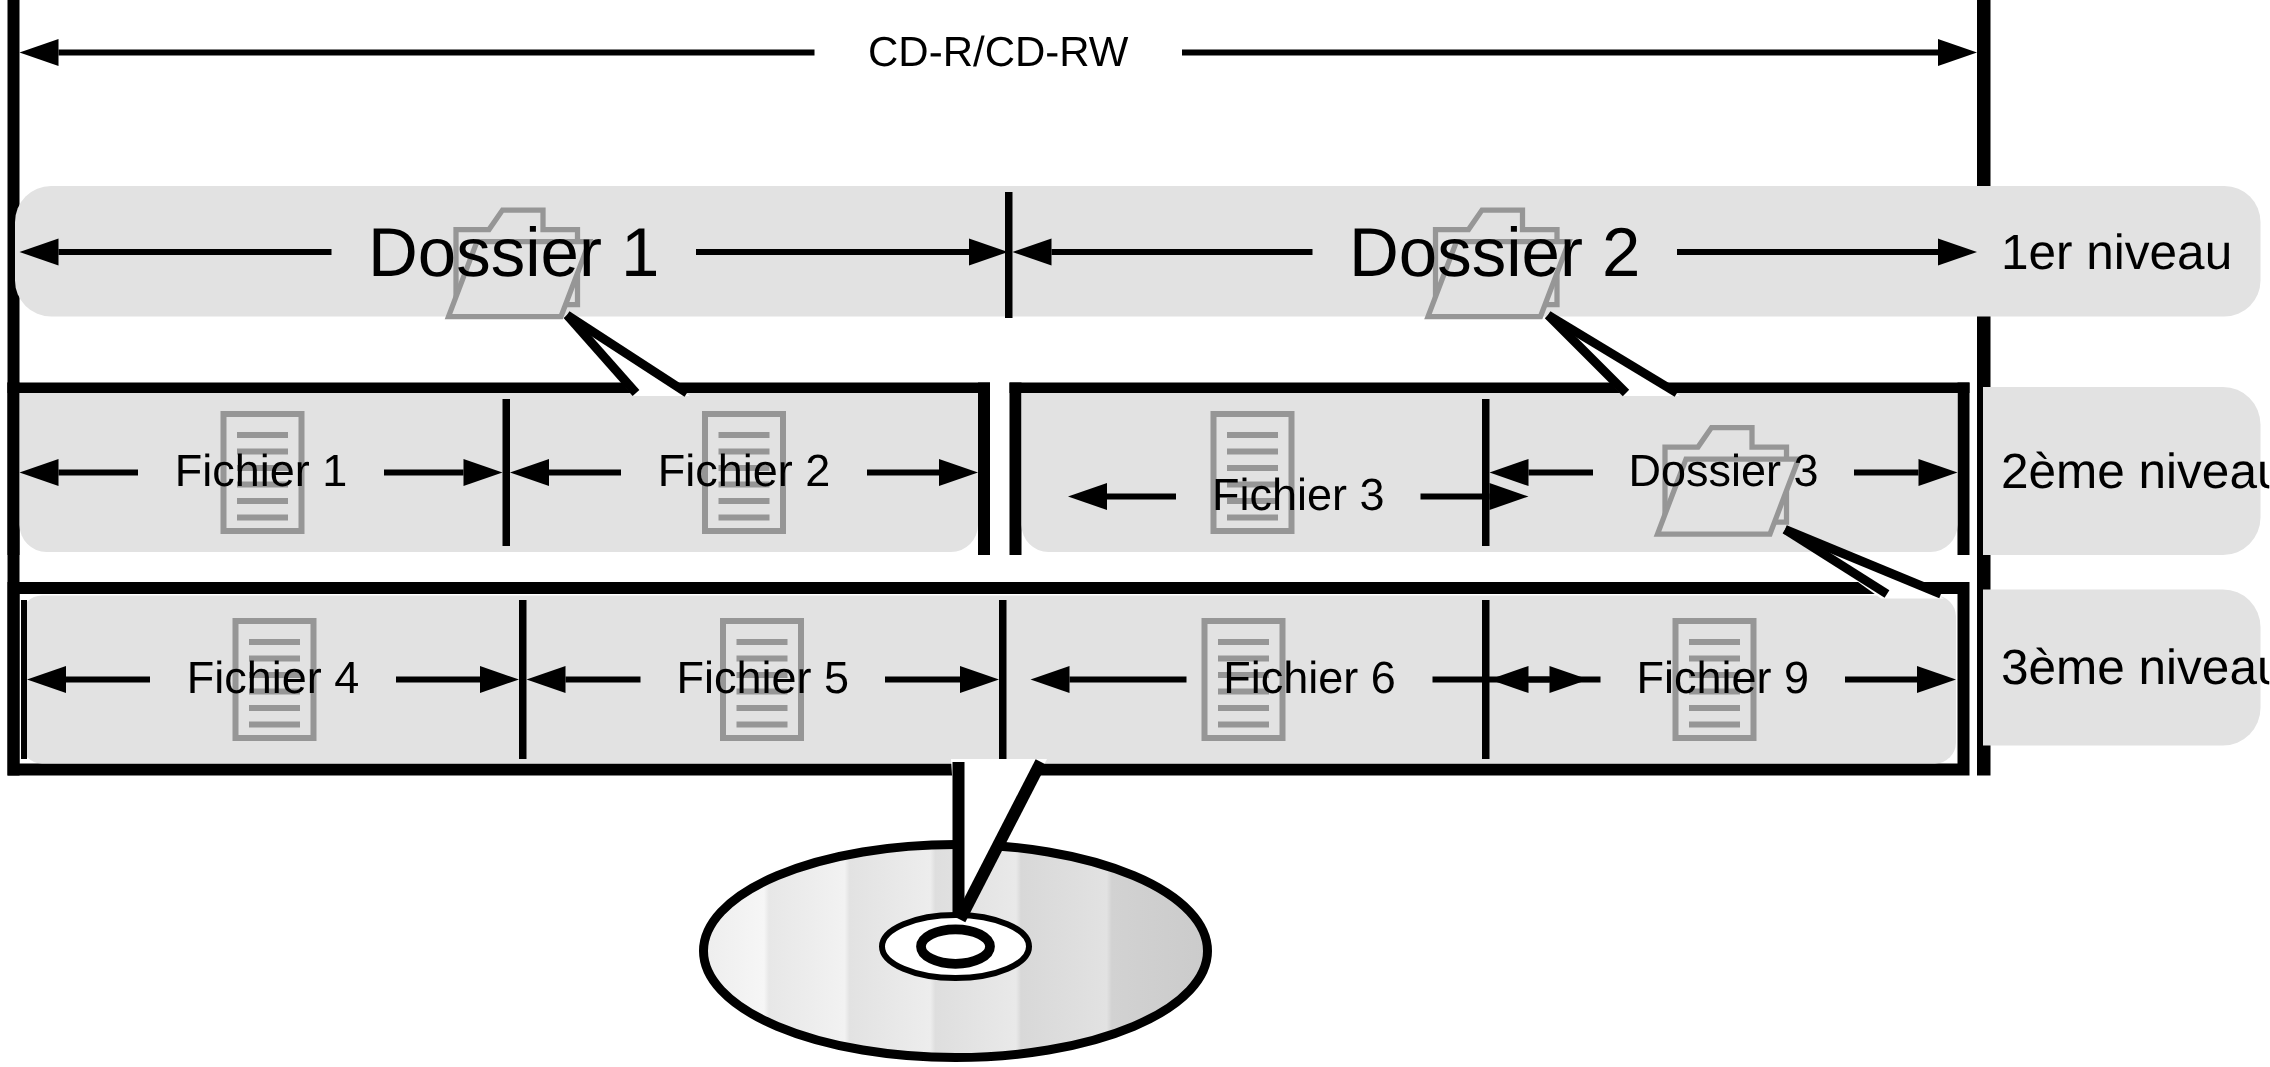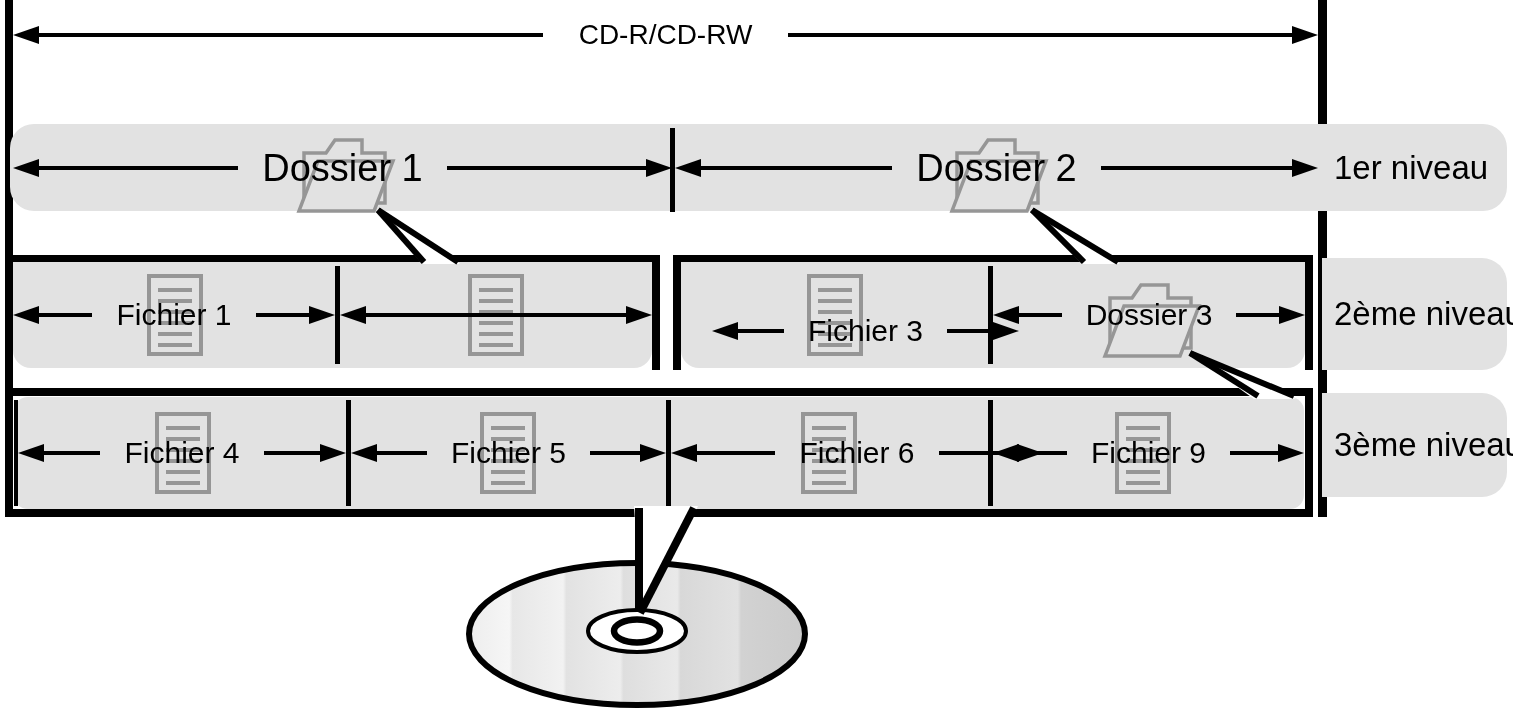--- a/index.html
+++ b/index.html
@@ -9,21 +9,21 @@
   .vbar{position:absolute;top:0;background:#000;}
   .band{position:absolute;background:#e2e2e2;}
   .vdiv{position:absolute;background:#000;width:5px;}
   .cellrow{position:absolute;display:flex;align-items:center;z-index:3;}
   .dim{flex:1;height:4px;background:#000;}
   .ah{width:0;height:0;border-top:9px solid transparent;border-bottom:9px solid transparent;}
   .ah-l{border-right:26px solid #000;}
   .ah-r{border-left:26px solid #000;}
   .lbl{margin:0 24px;white-space:nowrap;font-size:30px;line-height:1;}
   .lbl-big{font-size:28px;margin:0 36px;}
-  .lbl-l1{font-size:38px;}
+  .lbl-l1{font-size:46px;}
   .lvl-label{position:absolute;display:flex;align-items:center;font-size:33px;white-space:nowrap;z-index:3;}
   .icon{position:absolute;z-index:2;}
   .bborder{position:absolute;background:#000;}
   svg{display:block;}
   .overlay{position:absolute;left:0;top:0;z-index:4;}
 </style>
 </head>
 <body>
 
 <div class="canvas">
@@ -114,20 +114,21 @@
   <div class="cellrow" style="left:13px;top:262px;width:322px;height:106px;">
     <div class="ah ah-l"></div>
       <div class="dim"></div>
     <div class="lbl">Fichier 1</div>
     <div class="dim"></div>
       <div class="ah ah-r"></div>
   </div>
   <div class="cellrow" style="left:340px;top:262px;width:312px;height:106px;">
     <div class="ah ah-l"></div>
       <div class="dim"></div>
+    <div class="lbl">Fichier 2</div>
     <div class="dim"></div>
       <div class="ah ah-r"></div>
   </div>
   <div class="cellrow" style="left:712px;top:262px;width:307px;height:137px;">
     <div class="ah ah-l"></div>
       <div class="dim"></div>
     <div class="lbl">Fichier 3</div>
     <div class="dim"></div>
       <div class="ah ah-r"></div>
   </div>
@@ -179,21 +180,21 @@
     <div class="dim"></div>
       <div class="ah ah-r"></div>
   </div>
   <div class="cellrow" style="left:351px;top:397px;width:315px;height:112px;text-align:right;">
     <div class="ah ah-l"></div>
       <div class="dim"></div>
     <div class="lbl">Fichier 5</div>
     <div class="dim"></div>
       <div class="ah ah-r"></div>
   </div>
-  <div class="cellrow" style="left:671px;top:397px;width:372px;height:112px;">
+  <div class="cellrow" style="left:671px;top:397px;width:372px;height:112px;padding-left:16px;">
     <div class="ah ah-l"></div>
       <div class="dim"></div>
     <div class="lbl">Fichier 6</div>
     <div class="dim"></div>
       <div class="ah ah-r"></div>
   </div>
   <div class="cellrow" style="left:993px;top:397px;width:311px;height:112px;">
     <div class="ah ah-l"></div>
       <div class="dim"></div>
     <div class="lbl">Fichier 9</div>

